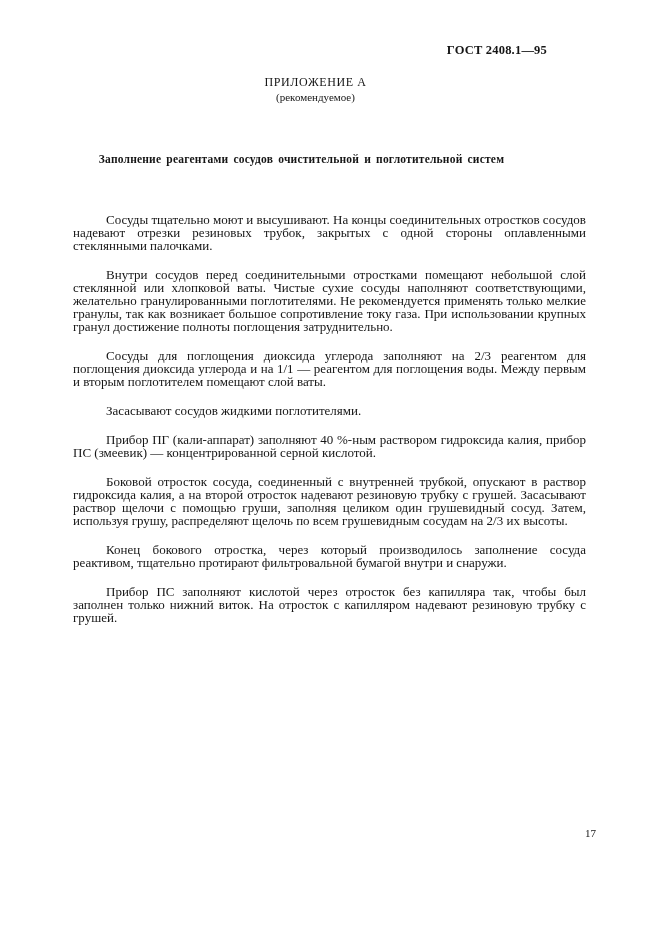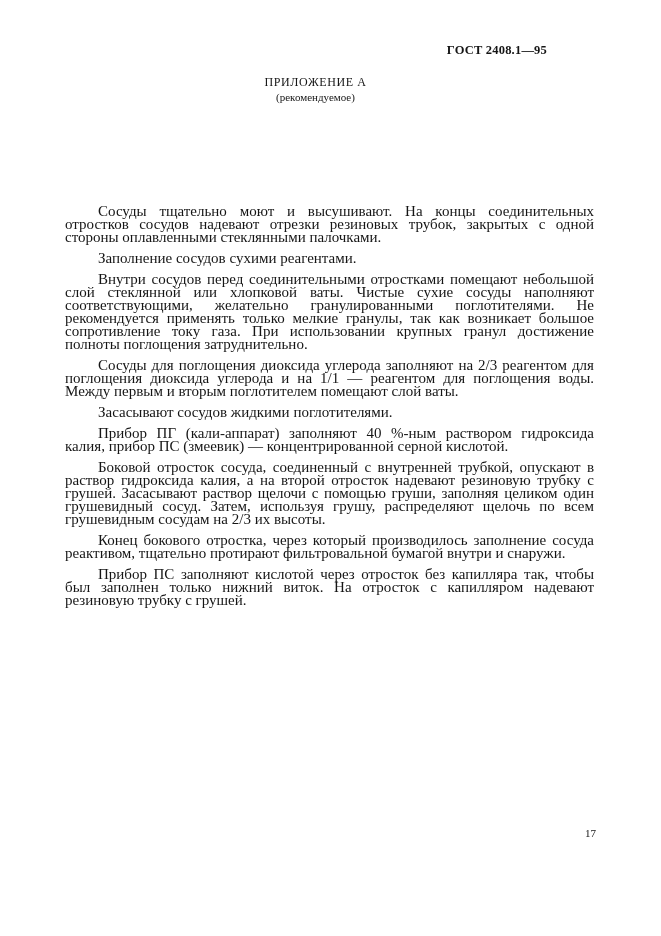--- a/index.html
+++ b/index.html
@@ -52,22 +52,22 @@
     letter-spacing: 0.2px;
     word-spacing: 2px;
   }
   .body-text {
     position: absolute;
     top: 197px;
     left: 57px;
     width: 545px;
   }
   .body-text p {
-    margin: 8px;
-    font-size: 15px;
+    margin: 16px;
+    font-size: 13px;
     line-height: 13px;
     text-align: justify;
     text-indent: 33px;
   }
   .page-num {
     position: absolute;
     top: 827px;
     left: 585px;
     font-size: 11px;
   }
@@ -77,24 +77,24 @@
 
 <div class="page">
 
   <div class="std-code">ГОСТ 2408.1—95</div>
 
   <div class="appendix">
     <div class="appendix-label">ПРИЛОЖЕНИЕ А</div>
     <div class="appendix-note">(рекомендуемое)</div>
   </div>
 
+  <h1 class="doc-title">Заполнение реагентами сосудов очистительной и поглотительной систем</h1>
 
   <div class="body-text">
     <p>Сосуды тщательно моют и высушивают. На концы соединительных отростков сосудов надевают отрезки резиновых трубок, закрытых с одной стороны оплавленными стеклянными палочками.</p>
-    <p>Заполнение сосудов сухими реагентами.</p>
     <p>Внутри сосудов перед соединительными отростками помещают небольшой слой стеклянной или хлопковой ваты. Чистые сухие сосуды наполняют соответствующими, желательно гранулированными поглотителями. Не рекомендуется применять только мелкие гранулы, так как возникает большое сопротивление току газа. При использовании крупных гранул достижение полноты поглощения затруднительно.</p>
     <p>Сосуды для поглощения диоксида углерода заполняют на 2/3 реагентом для поглощения диоксида углерода и на 1/1 — реагентом для поглощения воды. Между первым и вторым поглотителем помещают слой ваты.</p>
     <p>Засасывают сосудов жидкими поглотителями.</p>
     <p>Прибор ПГ (кали-аппарат) заполняют 40 %-ным раствором гидроксида калия, прибор ПС (змеевик) — концентрированной серной кислотой.</p>
     <p>Боковой отросток сосуда, соединенный с внутренней трубкой, опускают в раствор гидроксида калия, а на второй отросток надевают резиновую трубку с грушей. Засасывают раствор щелочи с помощью груши, заполняя целиком один грушевидный сосуд. Затем, используя грушу, распределяют щелочь по всем грушевидным сосудам на 2/3 их высоты.</p>
     <p>Конец бокового отростка, через который производилось заполнение сосуда реактивом, тщательно протирают фильтровальной бумагой внутри и снаружи.</p>
     <p>Прибор ПС заполняют кислотой через отросток без капилляра так, чтобы был заполнен только нижний виток. На отросток с капилляром надевают резиновую трубку с грушей.</p>
   </div>
 
   <div class="page-num">17</div>

